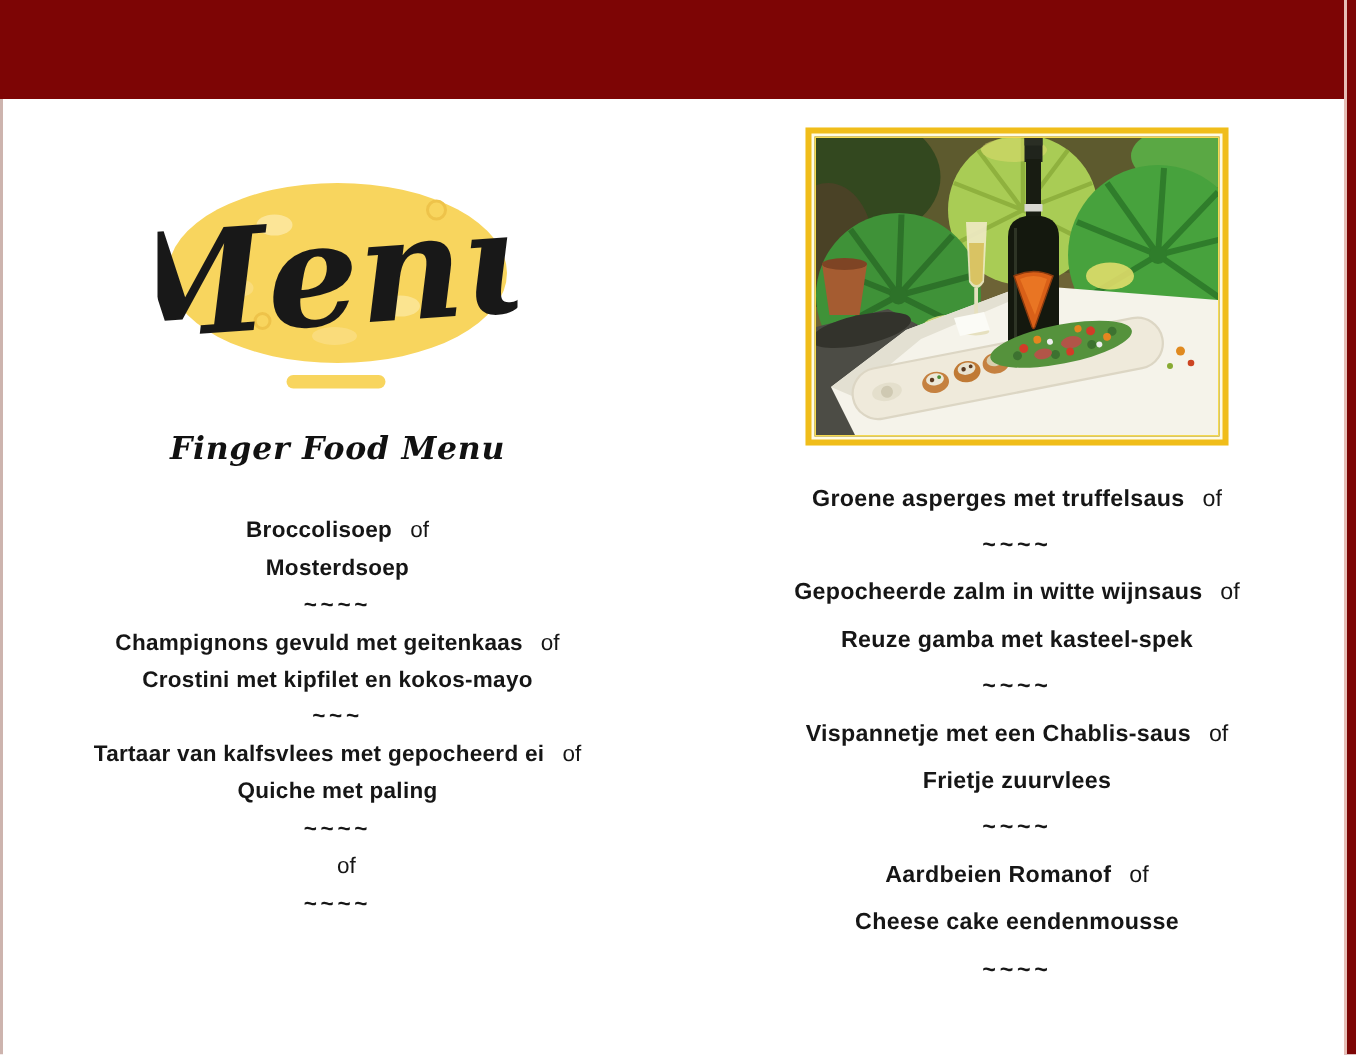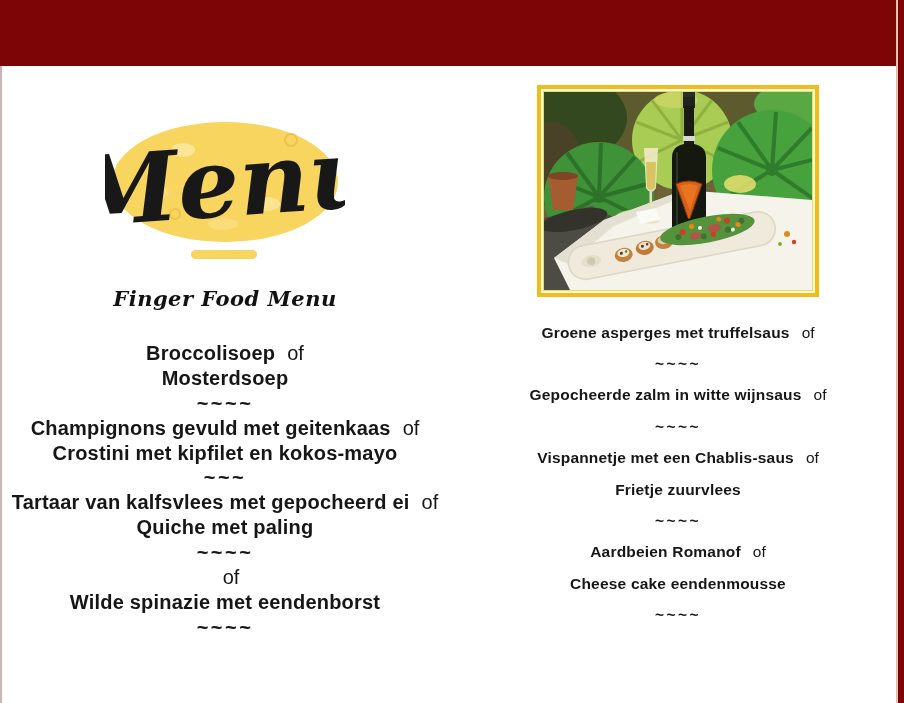--- a/index.html
+++ b/index.html
@@ -26,21 +26,21 @@
   .heading{
     position:absolute;top:286px;left:0;right:0;text-align:center;
     font-family:"DejaVu Serif",serif;font-style:italic;font-weight:700;
     font-size:21px;color:#111;letter-spacing:.5px;
   }
 
   
   .menu-lines{position:absolute;left:0;right:0;}
   .left-col  .menu-lines{top:341px;}
   .right-col .menu-lines{top:317px;}
-  .mline{display:flex;justify-content:center;align-items:center;color:#161616;font-size:20px;}
+  .mline{display:flex;justify-content:center;align-items:center;color:#161616;font-size:15px;}
   .left-col  .mline{height:24.9px;}
   .right-col .mline{height:31.4px;font-size:15.5px;}
   .t{font-weight:700;letter-spacing:.2px;white-space:pre;}
   .of{font-weight:400;margin-left:12px;}
   .of:empty{display:none;}
   .sep .t{letter-spacing:2.5px;}
 
   
   .photo{
     position:absolute;top:85px;left:50%;transform:translateX(-50%);
@@ -100,23 +100,20 @@
           <span class="of">of</span>
         </div>
       <div class="mline">
           <span class="t">Quiche met paling</span>
         </div>
       <div class="mline sep">
           <span class="t">~~~~</span>
         </div>
       <div class="mline">
           <span class="of">of</span>
-        </div>
-      <div class="mline">
-          <span class="t">Wilde spinazie met eendenborst</span>
         </div>
       <div class="mline sep">
           <span class="t">~~~~</span>
         </div>
     </div>
   </div>
 
   <div class="right-col">
 
     <div class="photo">
@@ -243,20 +240,23 @@
           <span class="t">Groene asperges met truffelsaus</span>
           <span class="of">of</span>
         </div>
       <div class="mline sep">
           <span class="t">~~~~</span>
         </div>
       <div class="mline">
           <span class="t">Gepocheerde zalm in witte wijnsaus</span>
           <span class="of">of</span>
         </div>
+      <div class="mline">
+          <span class="t">Reuze gamba met kasteel-spek</span>
+        </div>
       <div class="mline sep">
           <span class="t">~~~~</span>
         </div>
       <div class="mline">
           <span class="t">Vispannetje met een Chablis-saus</span>
           <span class="of">of</span>
         </div>
       <div class="mline">
           <span class="t">Frietje zuurvlees</span>
         </div>

